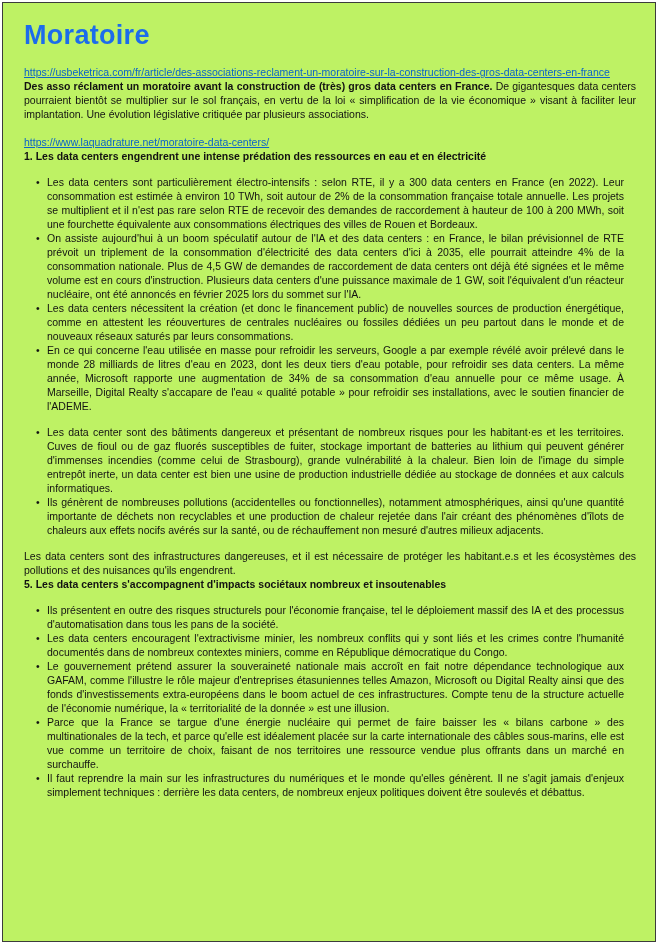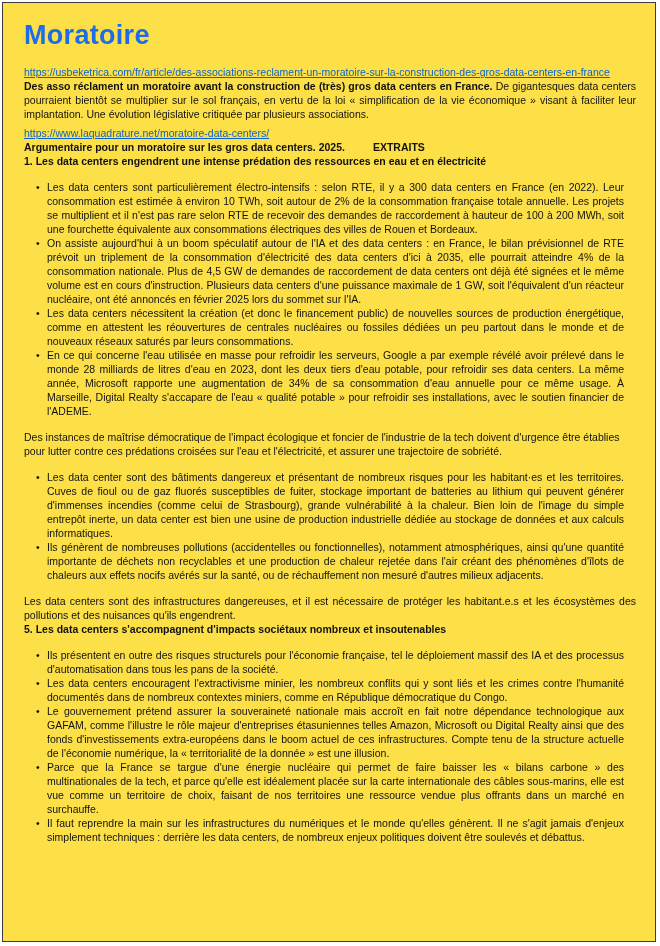--- a/index.html
+++ b/index.html
@@ -15,39 +15,39 @@
     color: #121212;
   }
   .page {
     position: absolute;
     top: 2px;
     left: 2px;
     width: 654px;
     height: 940px;
     box-sizing: border-box;
     border: 1px solid #3c3c3c;
-    background: #fde047;
+    background: #bef264;
     overflow: hidden;
   }
   .content {
     padding: 12px 19px 0 21px;
     font-size: 10.5px;
     line-height: 14px;
   }
   h1.doc-title {
     margin: 4px 0 14px 0;
     font-size: 27px;
     line-height: 32px;
     font-weight: bold;
     color: #1c6ceb;
     letter-spacing: 0.3px;
   }
   p { margin: 0; }
   .link-p { margin: 0; }
-  .link-p2 { margin-top: 5px; }
+  .link-p2 { margin-top: 14px; }
   a.doc-link {
     color: #0b63c9;
     text-decoration: underline;
     overflow-wrap: break-word;
     cursor: pointer;
   }
   .intro { text-align: justify; }
   .b { font-weight: bold; }
   .extraits { margin-left: 28px; font-weight: bold; }
   .heading { font-weight: bold; }
@@ -77,31 +77,29 @@
   <div class="content">
 
     <h1 class="doc-title">Moratoire</h1>
 
     <p class="link-p"><a class="doc-link">https://usbeketrica.com/fr/article/des-associations-reclament-un-moratoire-sur-la-construction-des-gros-data-centers-en-france</a></p>
 
     <p class="intro"><span class="b">Des asso réclament un moratoire avant la construction de (très) gros data centers en France.</span><span> De gigantesques data centers pourraient bientôt se multiplier sur le sol français, en vertu de la loi « simplification de la vie économique » visant à faciliter leur implantation. Une évolution législative critiquée par plusieurs associations.</span></p>
 
     <p class="link-p link-p2"><a class="doc-link">https://www.laquadrature.net/moratoire-data-centers/</a></p>
 
-    <p><span class="b">Argumentaire pour un moratoire sur les gros data centers. 2025.</span><span class="extraits">EXTRAITS</span></p>
 
     <section>
       <p class="heading">1. Les data centers engendrent une intense prédation des ressources en eau et en électricité</p>
       <ul class="bullets">
         <li>Les data centers sont particulièrement électro-intensifs : selon RTE, il y a 300 data centers en France (en 2022). Leur consommation est estimée à environ 10 TWh, soit autour de 2% de la consommation française totale annuelle. Les projets se multiplient et il n'est pas rare selon RTE de recevoir des demandes de raccordement à hauteur de 100 à 200 MWh, soit une fourchette équivalente aux consommations électriques des villes de Rouen et Bordeaux.</li>
         <li>On assiste aujourd'hui à un boom spéculatif autour de l'IA et des data centers : en France, le bilan prévisionnel de RTE prévoit un triplement de la consommation d'électricité des data centers d'ici à 2035, elle pourrait atteindre 4% de la consommation nationale. Plus de 4,5 GW de demandes de raccordement de data centers ont déjà été signées et le même volume est en cours d'instruction. Plusieurs data centers d'une puissance maximale de 1 GW, soit l'équivalent d'un réacteur nucléaire, ont été annoncés en février 2025 lors du sommet sur l'IA.</li>
         <li>Les data centers nécessitent la création (et donc le financement public) de nouvelles sources de production énergétique, comme en attestent les réouvertures de centrales nucléaires ou fossiles dédiées un peu partout dans le monde et de nouveaux réseaux saturés par leurs consommations.</li>
         <li>En ce qui concerne l'eau utilisée en masse pour refroidir les serveurs, Google a par exemple révélé avoir prélevé dans le monde 28 milliards de litres d'eau en 2023, dont les deux tiers d'eau potable, pour refroidir ses data centers. La même année, Microsoft rapporte une augmentation de 34% de sa consommation d'eau annuelle pour ce même usage. À Marseille, Digital Realty s'accapare de l'eau « qualité potable » pour refroidir ses installations, avec le soutien financier de l'ADEME.</li>
       </ul>
-      <p class="closing">Des instances de maîtrise démocratique de l'impact écologique et foncier de l'industrie de la tech doivent d'urgence être établies pour lutter contre ces prédations croisées sur l'eau et l'électricité, et assurer une trajectoire de sobriété.</p>
     </section>
 
     <section>
       <ul class="bullets">
         <li>Les data center sont des bâtiments dangereux et présentant de nombreux risques pour les habitant·es et les territoires. Cuves de fioul ou de gaz fluorés susceptibles de fuiter, stockage important de batteries au lithium qui peuvent générer d'immenses incendies (comme celui de Strasbourg), grande vulnérabilité à la chaleur. Bien loin de l'image du simple entrepôt inerte, un data center est bien une usine de production industrielle dédiée au stockage de données et aux calculs informatiques.</li>
         <li>Ils génèrent de nombreuses pollutions (accidentelles ou fonctionnelles), notamment atmosphériques, ainsi qu'une quantité importante de déchets non recyclables et une production de chaleur rejetée dans l'air créant des phénomènes d'îlots de chaleurs aux effets nocifs avérés sur la santé, ou de réchauffement non mesuré d'autres milieux adjacents.</li>
       </ul>
       <p class="closing j">Les data centers sont des infrastructures dangereuses, et il est nécessaire de protéger les habitant.e.s et les écosystèmes des pollutions et des nuisances qu'ils engendrent.</p>
     </section>
 

